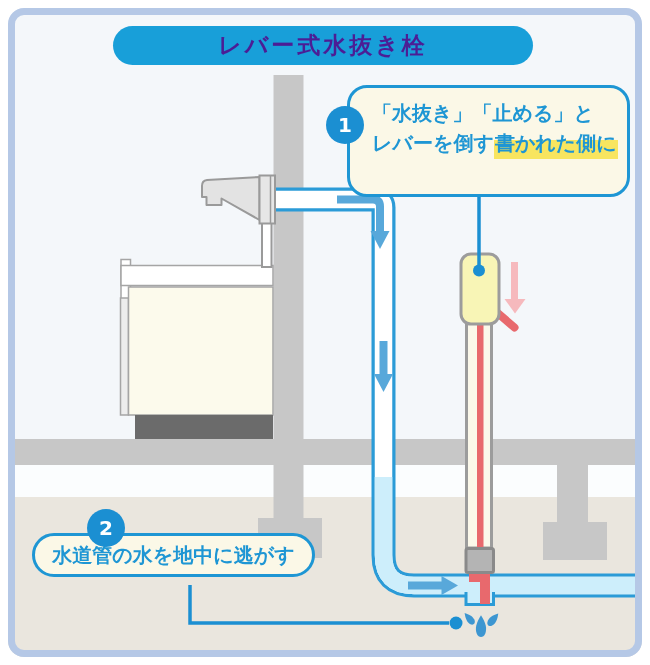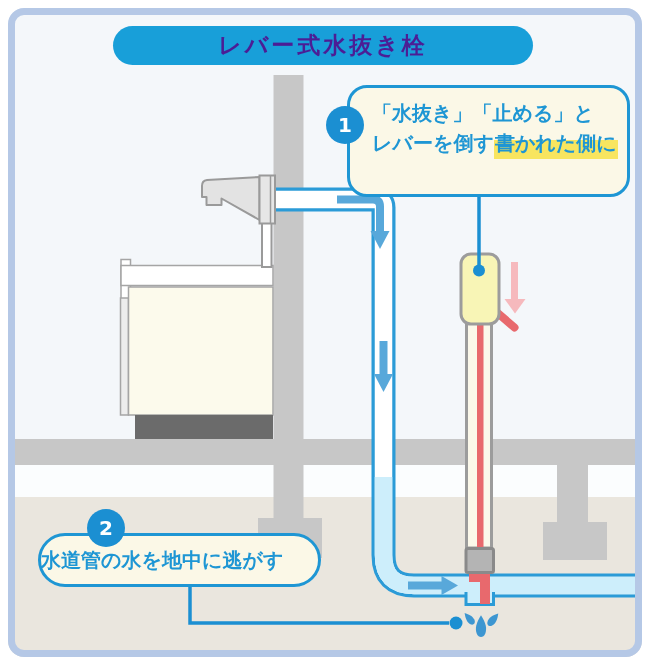--- a/index.html
+++ b/index.html
@@ -8,22 +8,22 @@
   #bg{position:absolute;inset:8px;border-radius:16px;background:#f4f7fa;}
   svg.scene{position:absolute;left:0;top:0;clip-path:inset(8px round 16px);}
   #frame{position:absolute;inset:8px;border:7px solid #b5c8e6;border-radius:16px;pointer-events:none;}
   .title-banner{position:absolute;left:113px;top:26px;width:420px;height:39px;border-radius:20px;
       background:#189fd9;color:#4c1d95;font-size:23px;font-weight:bold;letter-spacing:3px;
       display:flex;align-items:center;justify-content:center;}
   .callout{position:absolute;background:#fbf8e7;border:3.5px solid #1e96d4;color:#1e96d4;
       font-weight:bold;font-size:20px;box-sizing:border-box;}
   .callout.c1{left:347px;top:85px;width:283px;height:112px;border-radius:20px;
       padding:10px 0 12px 22px;line-height:30px;}
-  .callout.c2{left:38px;top:533px;width:283px;height:54px;border-radius:27px;
-      display:flex;align-items:center;justify-content:flex-start;}
+  .callout.c2{left:32px;top:533px;width:283px;height:44px;border-radius:27px;
+      display:flex;align-items:center;justify-content:center;}
   .badge{position:absolute;width:38px;height:38px;border-radius:50%;background:#1b8fd2;
       color:#ffffff;font-size:20px;font-weight:bold;display:flex;align-items:center;justify-content:center;}
   .badge.b1{left:326px;top:106px;}
   .badge.b2{left:87px;top:509px;}
   .hl{background:linear-gradient(180deg,rgba(248,229,95,0) 32%,#f8e55f 32%);padding:0 1px 4px 1px;}
 </style>
 </head>
 <body>
 
 <div id="stage">

